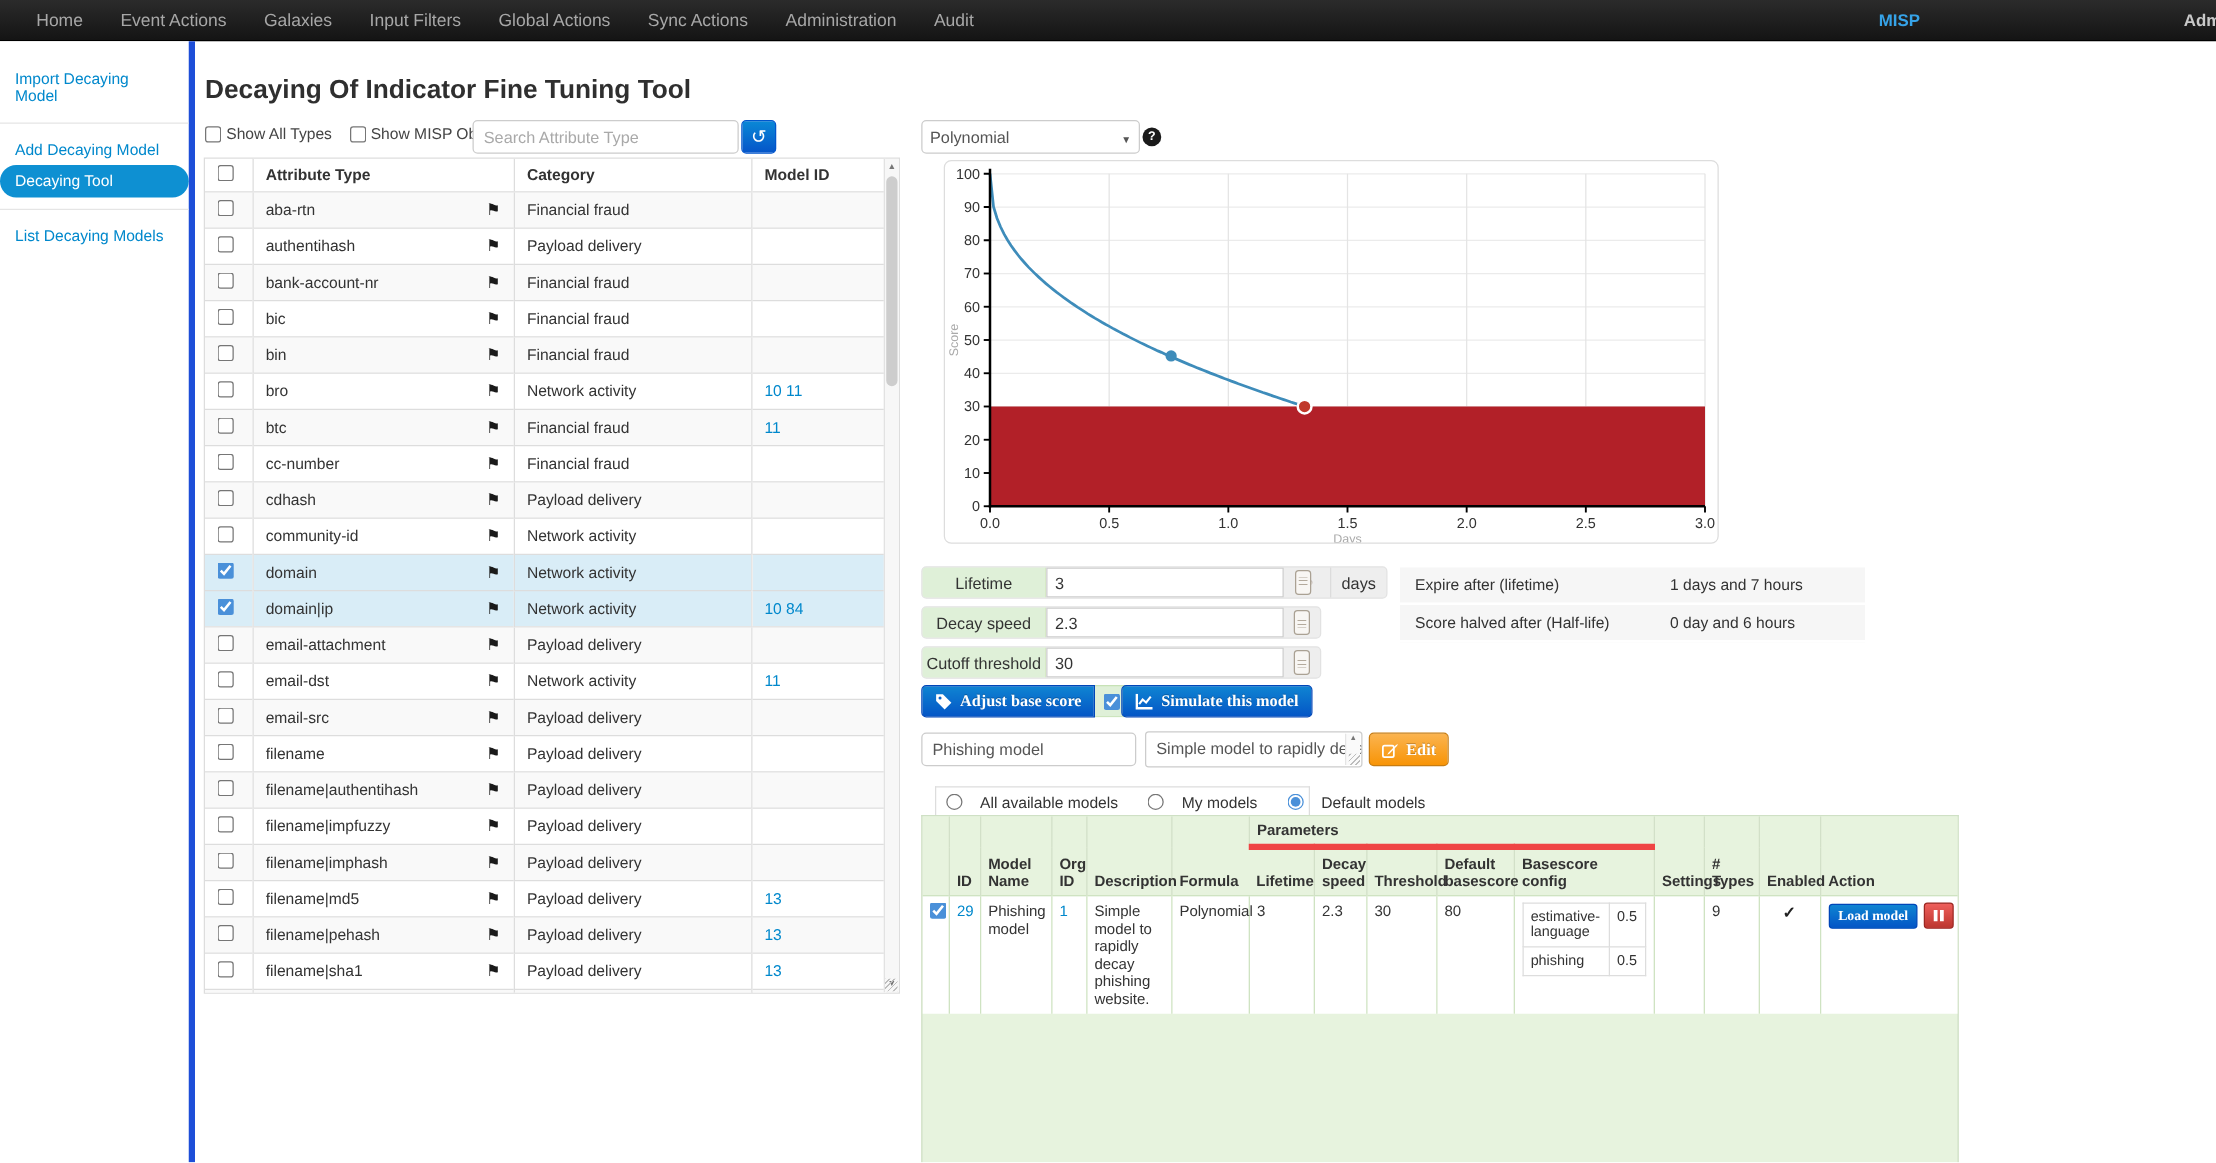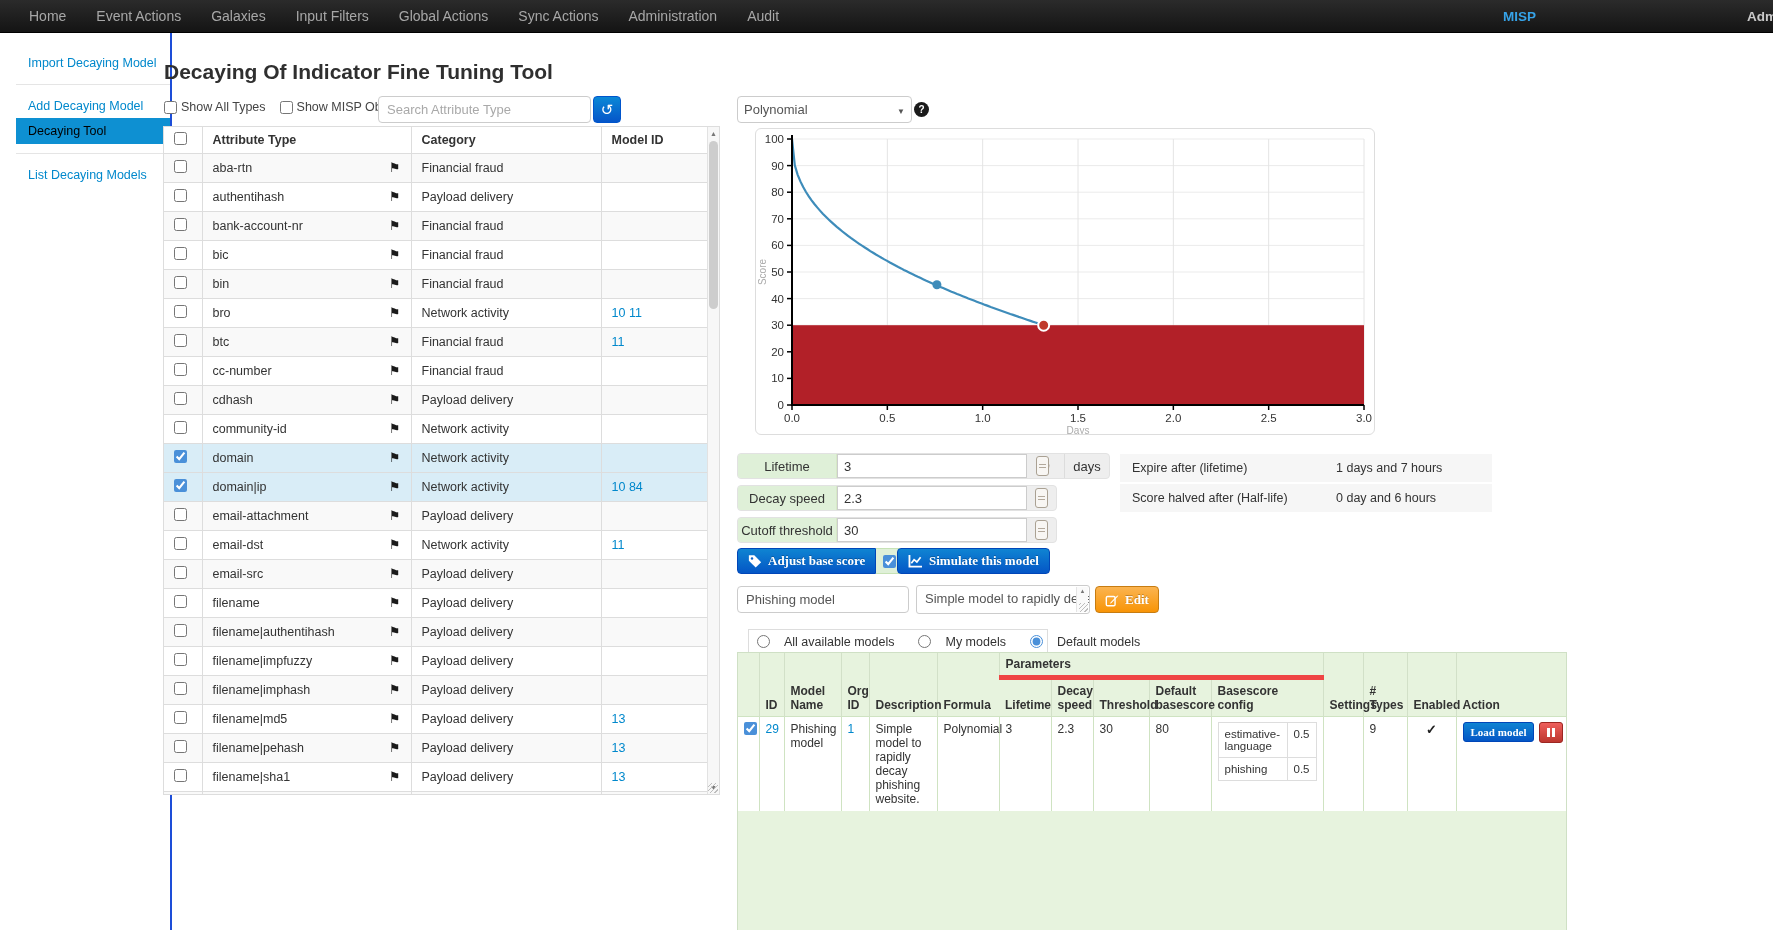--- a/index.html
+++ b/index.html
@@ -12,23 +12,23 @@
   .navbar {
     position: absolute; left:0; top:0; width:1773px; height:33px;
     background: linear-gradient(#2b2b2b, #141414); border-bottom:1px solid #000;
     display:flex; align-items:center;
   }
   .nav-items { display:flex; align-items:center; height:100%; padding-left:14px; }
   .nav-item { color:#a7a7a7; padding:0 15px; line-height:33px; font-size:14px; cursor:pointer; white-space:nowrap; }
   .nav-brand { position:absolute; left:1503px; top:0; line-height:33px; color:#36a3e8; font-weight:bold; font-size:13.5px; }
   .nav-admin { position:absolute; left:1747px; top:0; width:26px; overflow:hidden; line-height:33px; color:#c9c9c9; font-weight:bold; font-size:13.5px; white-space:nowrap; }
   
-  .sidebar { position:absolute; left:16px; top:33px; width:156px; height:897px; border-right:2px solid #1d4ed8; background:#fff; padding-top:18px; }
+  .sidebar { position:absolute; left:0; top:33px; width:156px; height:897px; border-right:5px solid #1d4ed8; background:#fff; padding-top:18px; }
   .side-link { display:block; color:#0088cc; font-size:12.5px; padding:5px 12px; text-decoration:none; cursor:pointer; }
-  .side-link.active { background:#0e90d2; color:#000000; padding-top:6px; padding-bottom:6px; }
+  .side-link.active { background:#0e90d2; color:#ffffff; padding-top:6px; padding-bottom:6px;border-radius:13px; }
   .side-sep { border-top:1px solid #e5e5e5; margin:9px 0; }
   
   .page-title { position:absolute; left:164px; top:60px; font-size:21px; font-weight:bold; color:#2f2f2f; }
   .filters { position:absolute; left:164px; top:100px; display:flex; align-items:center; font-size:12.5px; color:#444; }
   .filters label { margin:0 14px 0 4px; }
   .search-input { position:absolute; left:378px; top:96px; width:213px; height:27px; border:1px solid #ccc; border-radius:4px; padding:0 8px; font-size:13px; color:#555; font-family:"Liberation Sans",sans-serif; }
   .search-input::placeholder { color:#a9a9a9; }
   .refresh-btn { position:absolute; left:593px; top:96px; width:28px; height:27px; border:1px solid #0055cc; border-radius:4px;
     background:linear-gradient(#0a88d6,#0555c9); color:#fff; font-size:15px; line-height:25px; text-align:center; cursor:pointer; }
   

